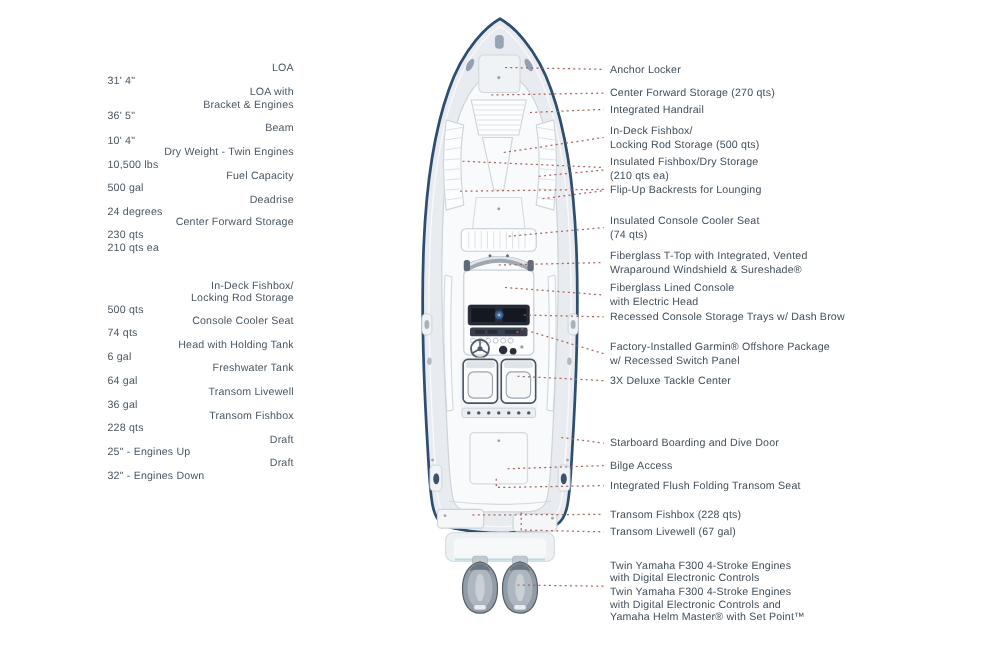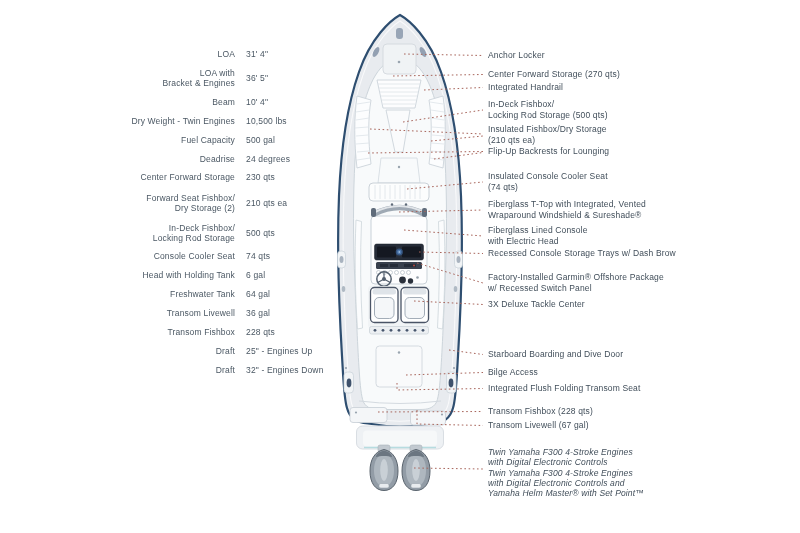--- a/index.html
+++ b/index.html
@@ -5,36 +5,36 @@
   html,body { margin:0; padding:0; background:#ffffff; }
   .canvas {
     position:relative; width:800px; height:533px; background:#ffffff;
     font-family:"Liberation Sans", sans-serif; overflow:hidden;
     -webkit-font-smoothing:antialiased;
   }
   .boat-svg { position:absolute; left:0; top:0; }
 
   
   .spec-row {
-    position:absolute; left:75px; display:flex; align-items:center;
-    color:#4a5763; font-size:8.5px; line-height:9.5px; letter-spacing:.15px;
+    position:absolute; left:75px; display:flex; align-items:flex-start;
+    color:#4a5763; font-size:8.5px; line-height:9.5px; letter-spacing:.15px;flex-direction:column;
   }
   .spec-label { width:160px; text-align:right; white-space:pre-line; }
   .spec-value { margin-left:11px; white-space:nowrap; }
 
   
   .callout {
     position:absolute; left:488px; width:232px;
     color:#414e5a; font-size:8.5px; line-height:11px; letter-spacing:.15px;
     white-space:pre-line;
   }
 
   .power { position:absolute; left:488px; top:445px; width:232px; color:#414e5a; font-size:8.5px; letter-spacing:.15px; }
   .power-heading { line-height:11px; }
-  .power p { margin:1.5px 0 0 0; line-height:10px; white-space:pre-line;font-style:italic; }
+  .power p { margin:1.5px 0 0 0; line-height:10px; white-space:pre-line; }
 </style>
 </head>
 <body>
 
 <div class="canvas">
 
   <svg class="boat-svg" width="800" height="533" viewBox="0 0 800 533">
 
     <g>
       <path d="M 400 15 C 391 20 371 37 359 72 C 348 103 341 148 339 196 C 337 244 339 306 342 356
@@ -279,22 +279,20 @@
       </div>
     <div class="spec-row" style="top:155px">
         <div class="spec-label">Deadrise</div>
         <div class="spec-value">24 degrees</div>
       </div>
     <div class="spec-row" style="top:173px">
         <div class="spec-label">Center Forward Storage</div>
         <div class="spec-value">230 qts</div>
       </div>
     <div class="spec-row" style="top:194px">
-        <div class="spec-label">Forward Seat Fishbox/
-Dry Storage (2)</div>
         <div class="spec-value">210 qts ea</div>
       </div>
     <div class="spec-row" style="top:224px">
         <div class="spec-label">In-Deck Fishbox/
 Locking Rod Storage</div>
         <div class="spec-value">500 qts</div>
       </div>
     <div class="spec-row" style="top:252px">
         <div class="spec-label">Console Cooler Seat</div>
         <div class="spec-value">74 qts</div>

